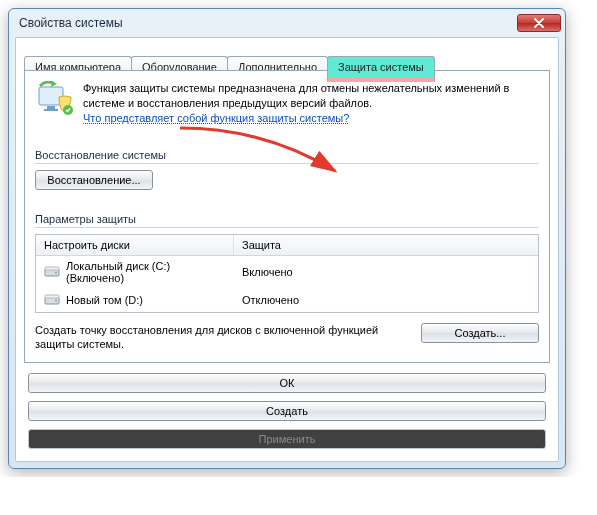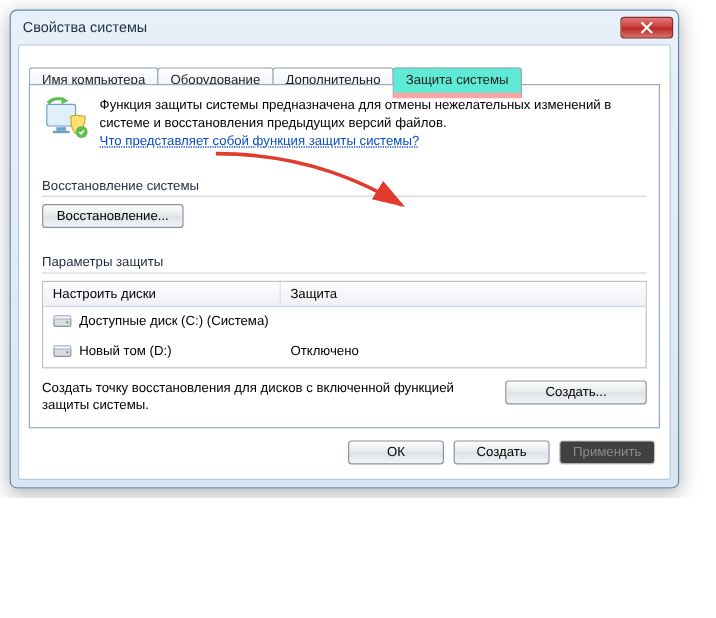--- a/index.html
+++ b/index.html
@@ -106,21 +106,21 @@
   .col.prot  { flex: 1; }
   .disk-body .row { display:flex; padding:3px 0; }
   .disk-body .cell { padding: 1px 8px; display:flex; align-items:center; gap:6px; }
   .disk-body .cell.drive { flex:0 0 198px; }
   .disk-body .cell.prot  { flex:1; }
   .drive-icon svg { width:16px; height:14px; }
 
   .opts-row { display:flex; gap:12px; align-items:flex-start; margin-top:10px; }
   .opts-row .txt { flex:1; line-height:1.35; }
 
-  .footer { display:flex; justify-content:flex-end; gap:8px; padding: 10px 4px 4px 4px; }
+  .footer { display:flex; justify-content:flex-end; gap:8px; padding: 10px 4px 4px 4px; flex-direction: column; }
 
   .arrow-overlay { position:absolute; pointer-events:none; }
 </style>
 </head>
 <body>
 
 <div class="window">
 
   <div class="titlebar">
     <div class="title">Свойства системы</div>
@@ -194,22 +194,25 @@
               <div class="disk-body">
                 <div class="row">
                   <div class="cell drive">
                     <span class="drive-icon">
                       <svg viewBox="0 0 16 14">
                           <rect x="1" y="5" width="14" height="7" rx="1" fill="#d9dde2" stroke="#8a939d"></rect>
                           <circle cx="12" cy="8.5" r="1" fill="#5bbf4a"></circle>
                           <rect x="1" y="3" width="14" height="3" rx="1" fill="#eef1f5" stroke="#b5bcc4"></rect>
                         </svg>
                     </span>
-                    <span>Доступные диск (С:) (Система)</span>
+                    <span>Локальный диск (С:) (Включено)</span>
                   </div>
+                  <div class="cell prot">
+                      <span>Включено</span>
+                    </div>
                 </div>
                 <div class="row">
                   <div class="cell drive">
                     <span class="drive-icon">
                       <svg viewBox="0 0 16 14">
                           <rect x="1" y="5" width="14" height="7" rx="1" fill="#d9dde2" stroke="#8a939d"></rect>
                           <circle cx="12" cy="8.5" r="1" fill="#8a939d"></circle>
                           <rect x="1" y="3" width="14" height="3" rx="1" fill="#eef1f5" stroke="#b5bcc4"></rect>
                         </svg>
                     </span>

